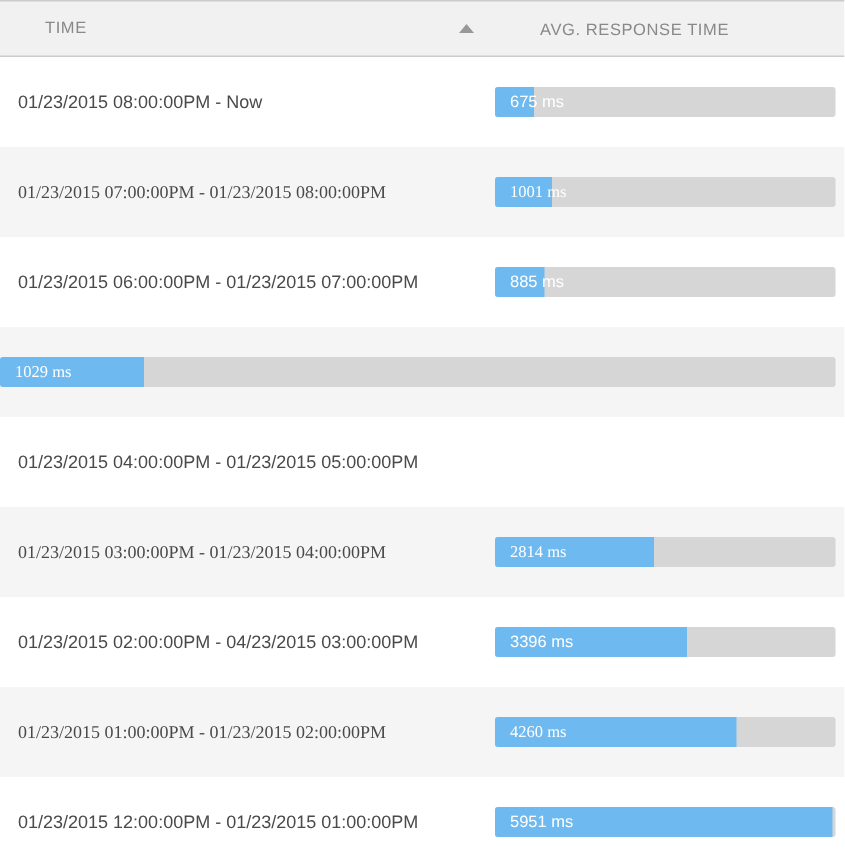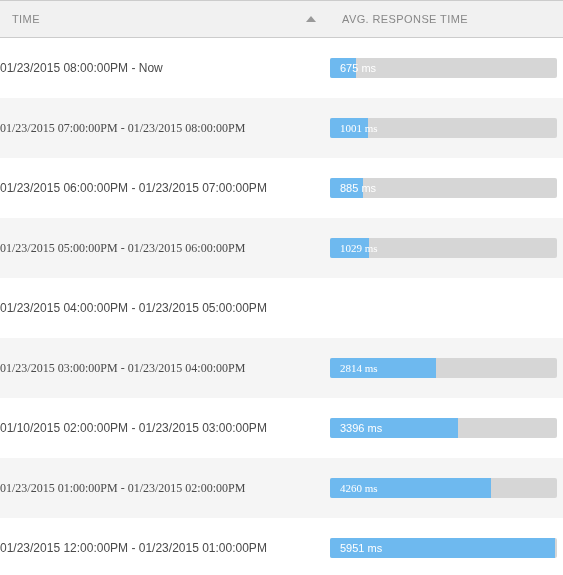--- a/index.html
+++ b/index.html
@@ -18,38 +18,40 @@
       border-bottom: 1px solid #ccc;
       height: 38px;
       align-items: center;
     }
     .col-time { width: 330px; padding-left: 12px; display: flex; align-items: center; }
     .col-avg { flex: 1; padding-left: 12px; }
     .header-label {
       font-size: 11px;
       color: #888;
       letter-spacing: 0.4px;
+      margin-left: 18px;
     }
     .sort-icon {
       margin-left: auto;
       margin-right: 14px;
       width: 0; height: 0;
       border-left: 5px solid transparent;
       border-right: 5px solid transparent;
       border-bottom: 6px solid #999;
     }
     .data-row {
       display: flex;
       height: 60px;
       align-items: center;
     }
     .data-row.odd { background: #fff; }
     .data-row.even { background: #f5f5f5; font-family: Liberation Serif, serif; }
     .time-cell {
       width: 330px;
+      padding-left: 12px;
       font-size: 12px;
       color: #4a4a4a;
     }
     .bar-cell {
       flex: 1;
       padding-right: 6px;
     }
     .bar-track {
       position: relative;
       height: 20px;
@@ -108,42 +110,41 @@
       <div class="data-row odd">
         <div class="time-cell">01/23/2015 06:00:00PM - 01/23/2015 07:00:00PM</div>
         <div class="bar-cell">
           <div class="bar-track">
             <div class="bar-fill" style="width: 14.75%;"></div>
             <span class="bar-label">885 ms</span>
           </div>
         </div>
       </div>
       <div class="data-row even">
-        <div class="time-cell">01/23/2015 05:00:00PM - 01/23/2015 06:00:00PM</div>
         <div class="bar-cell">
           <div class="bar-track">
             <div class="bar-fill" style="width: 17.15%;"></div>
             <span class="bar-label">1029 ms</span>
           </div>
         </div>
       </div>
       <div class="data-row odd">
         <div class="time-cell">01/23/2015 04:00:00PM - 01/23/2015 05:00:00PM</div>
       </div>
       <div class="data-row even">
         <div class="time-cell">01/23/2015 03:00:00PM - 01/23/2015 04:00:00PM</div>
         <div class="bar-cell">
           <div class="bar-track">
             <div class="bar-fill" style="width: 46.9%;"></div>
             <span class="bar-label">2814 ms</span>
           </div>
         </div>
       </div>
       <div class="data-row odd">
-        <div class="time-cell">01/10/2015 02:00:00PM - 01/23/2015 03:00:00PM</div>
+        <div class="time-cell">01/23/2015 02:00:00PM - 04/23/2015 03:00:00PM</div>
         <div class="bar-cell">
           <div class="bar-track">
             <div class="bar-fill" style="width: 56.6%;"></div>
             <span class="bar-label">3396 ms</span>
           </div>
         </div>
       </div>
       <div class="data-row even">
         <div class="time-cell">01/23/2015 01:00:00PM - 01/23/2015 02:00:00PM</div>
         <div class="bar-cell">

